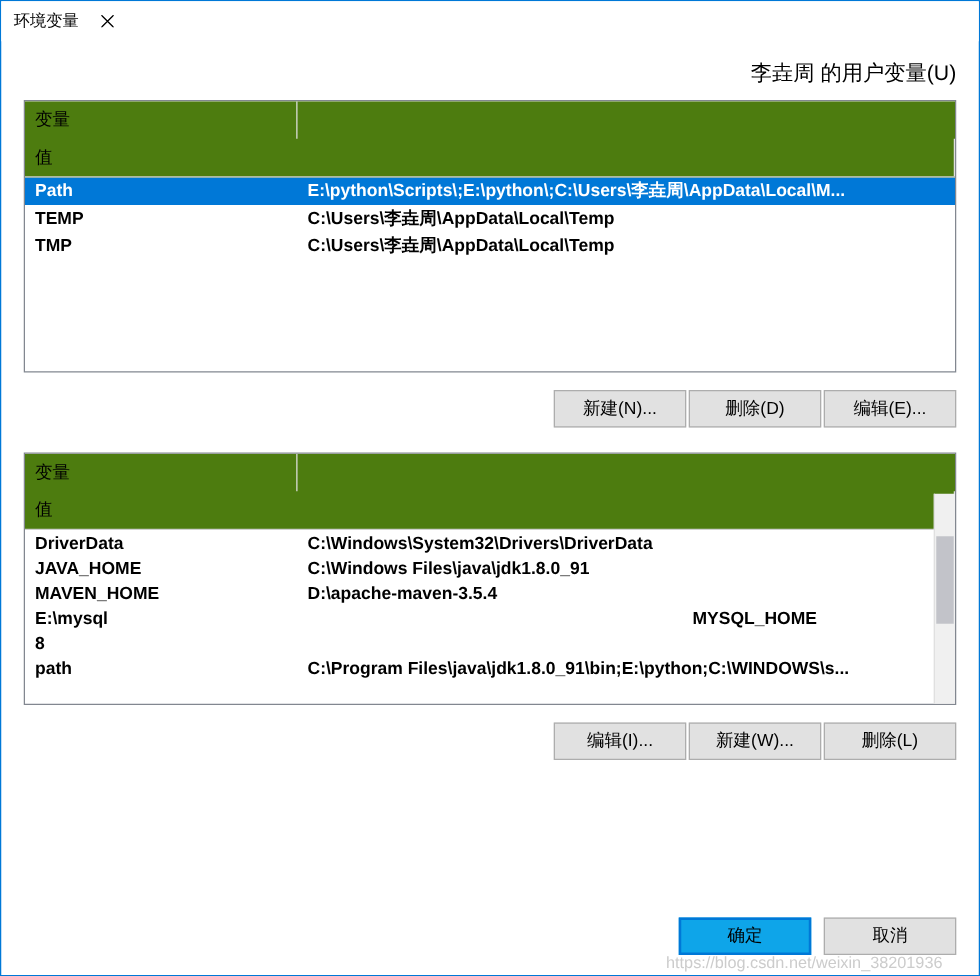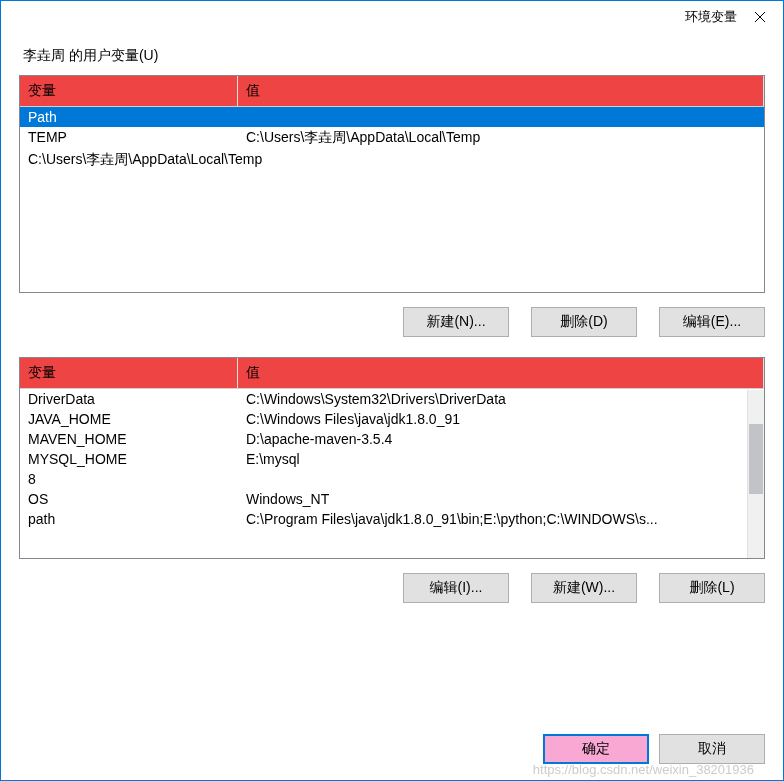--- a/index.html
+++ b/index.html
@@ -6,42 +6,42 @@
     body {
       font-family: "Microsoft YaHei", "Segoe UI", Tahoma, sans-serif;
       font-size: 14px;
       background: #fff;
       width: 784px;
       height: 781px;
       overflow: hidden;
       color: #000;
     }
     .window { width: 100%; height: 100%; border: 1px solid #0078d7; border-top: 1px solid #0078d7; display: flex; flex-direction: column; }
-    .titlebar { display: flex; align-items: center; justify-content: flex-end; height: 32px; padding: 0 0 0 10px; background: #fff; }
+    .titlebar { display: flex; align-items: center; justify-content: flex-start; height: 32px; padding: 0 0 0 10px; background: #fff; }
     .titlebar-title { font-size: 13px; }
     .close-btn { width: 46px; height: 32px; display: flex; align-items: center; justify-content: center; font-size: 14px; color: #000; cursor: pointer; }
     .content { flex: 1; padding: 14px 18px 16px 18px; display: flex; flex-direction: column; }
 
     .group { margin-bottom: 10px; }
-    .group-label { font-size: 14px; margin-bottom: 10px; padding-left: 4px; }
+    .group-label { font-size: 17px; margin-bottom: 10px; padding-left: 4px; text-align: right; }
     .table-wrap { border: 1px solid #828790; background: #fff; height: 218px; overflow: hidden; position: relative; }
     .table-wrap.system { height: 202px; }
-    .table-header { display: flex; border-bottom: 1px solid #d0d0d0; background: #ef4444; }
+    .table-header { display: flex; border-bottom: 1px solid #d0d0d0; background: #4d7c0f; flex-direction: column; }
     .th { padding: 6px 8px 6px 8px; font-size: 14px; border-right: 1px solid #e0e0e0; }
     .th.col-name { width: 218px; flex-shrink: 0; }
     .th.col-value { flex: 1; }
-    .table-body { overflow-y: auto; height: calc(100% - 32px); }
+    .table-body { overflow-y: auto; height: calc(100% - 32px); font-weight: bold; }
     .tr { display: flex; padding: 1px 0; }
     .tr.selected { background: #0078d7; color: #fff; }
     .td { padding: 1px 8px 1px 8px; font-size: 14px; white-space: nowrap; overflow: hidden; text-overflow: ellipsis; }
     .td.col-name { width: 218px; flex-shrink: 0; }
     .td.col-value { flex: 1; }
-    .btn-row { display: flex; justify-content: flex-end; gap: 22px; margin-top: 14px; margin-bottom: 10px; }
+    .btn-row { display: flex; justify-content: flex-end; gap: 2px; margin-top: 14px; margin-bottom: 10px; }
     .btn { width: 106px; height: 30px; border: 1px solid #adadad; background: #e1e1e1; font-size: 14px; font-family: inherit; cursor: pointer; }
-    .btn.primary { border: 2px solid #0078d7; background: #f9a8d4; }
+    .btn.primary { border: 2px solid #0078d7; background: #0ea5e9; }
     .dialog-btns { display: flex; justify-content: flex-end; gap: 10px; margin-top: auto; padding-top: 18px; }
     .scrollbar-track { position: absolute; right: 0; top: 32px; bottom: 0; width: 17px; background: #f0f0f0; border-left: 1px solid #e0e0e0; }
     .scrollbar-thumb { position: absolute; left: 1px; right: 1px; top: 34px; height: 70px; background: #c2c3c9; }
     .watermark { position: absolute; right: 30px; bottom: 4px; color: #ccc; font-size: 13px; font-family: Liberation Sans, sans-serif; pointer-events: none; }
   </style>
 </head>
 <body>
 
 <div class="window">
   <div class="titlebar">
@@ -58,26 +58,28 @@
     <div class="group">
       <div class="group-label">李垚周 的用户变量(U)</div>
       <div class="table-wrap">
         <div class="table-header">
           <div class="th col-name">变量</div>
           <div class="th col-value">值</div>
         </div>
         <div class="table-body">
           <div class="tr selected">
             <div class="td col-name">Path</div>
+            <div class="td col-value">E:\python\Scripts\;E:\python\;C:\Users\李垚周\AppData\Local\M...</div>
           </div>
           <div class="tr">
             <div class="td col-name">TEMP</div>
             <div class="td col-value">C:\Users\李垚周\AppData\Local\Temp</div>
           </div>
           <div class="tr">
+            <div class="td col-name">TMP</div>
             <div class="td col-value">C:\Users\李垚周\AppData\Local\Temp</div>
           </div>
         </div>
       </div>
       <div class="btn-row">
         <button class="btn">新建(N)...</button>
         <button class="btn">删除(D)</button>
         <button class="btn">编辑(E)...</button>
       </div>
     </div>
@@ -95,29 +97,25 @@
           </div>
           <div class="tr">
             <div class="td col-name">JAVA_HOME</div>
             <div class="td col-value">C:\Windows Files\java\jdk1.8.0_91</div>
           </div>
           <div class="tr">
             <div class="td col-name">MAVEN_HOME</div>
             <div class="td col-value">D:\apache-maven-3.5.4</div>
           </div>
           <div class="tr">
+            <div class="td col-value">E:\mysql</div>
             <div class="td col-name">MYSQL_HOME</div>
-            <div class="td col-value">E:\mysql</div>
           </div>
           <div class="tr">
             <div class="td col-value">8</div>
-          </div>
-          <div class="tr">
-            <div class="td col-name">OS</div>
-            <div class="td col-value">Windows_NT</div>
           </div>
           <div class="tr">
             <div class="td col-name">path</div>
             <div class="td col-value">C:\Program Files\java\jdk1.8.0_91\bin;E:\python;C:\WINDOWS\s...</div>
           </div>
         </div>
         <div class="scrollbar-track">
           <div class="scrollbar-thumb"></div>
         </div>
       </div>

